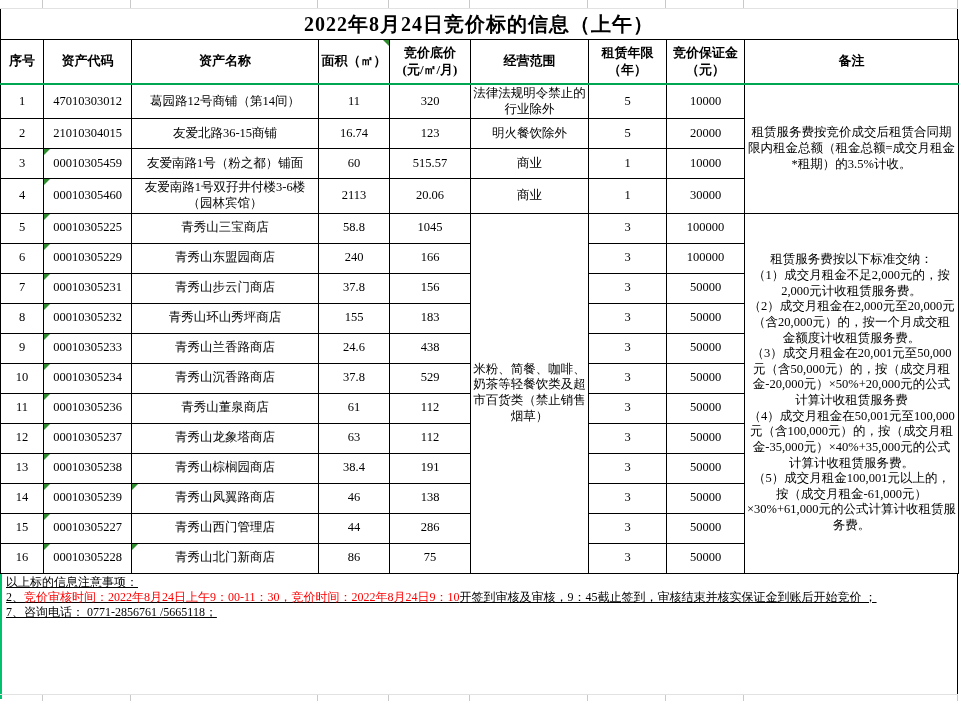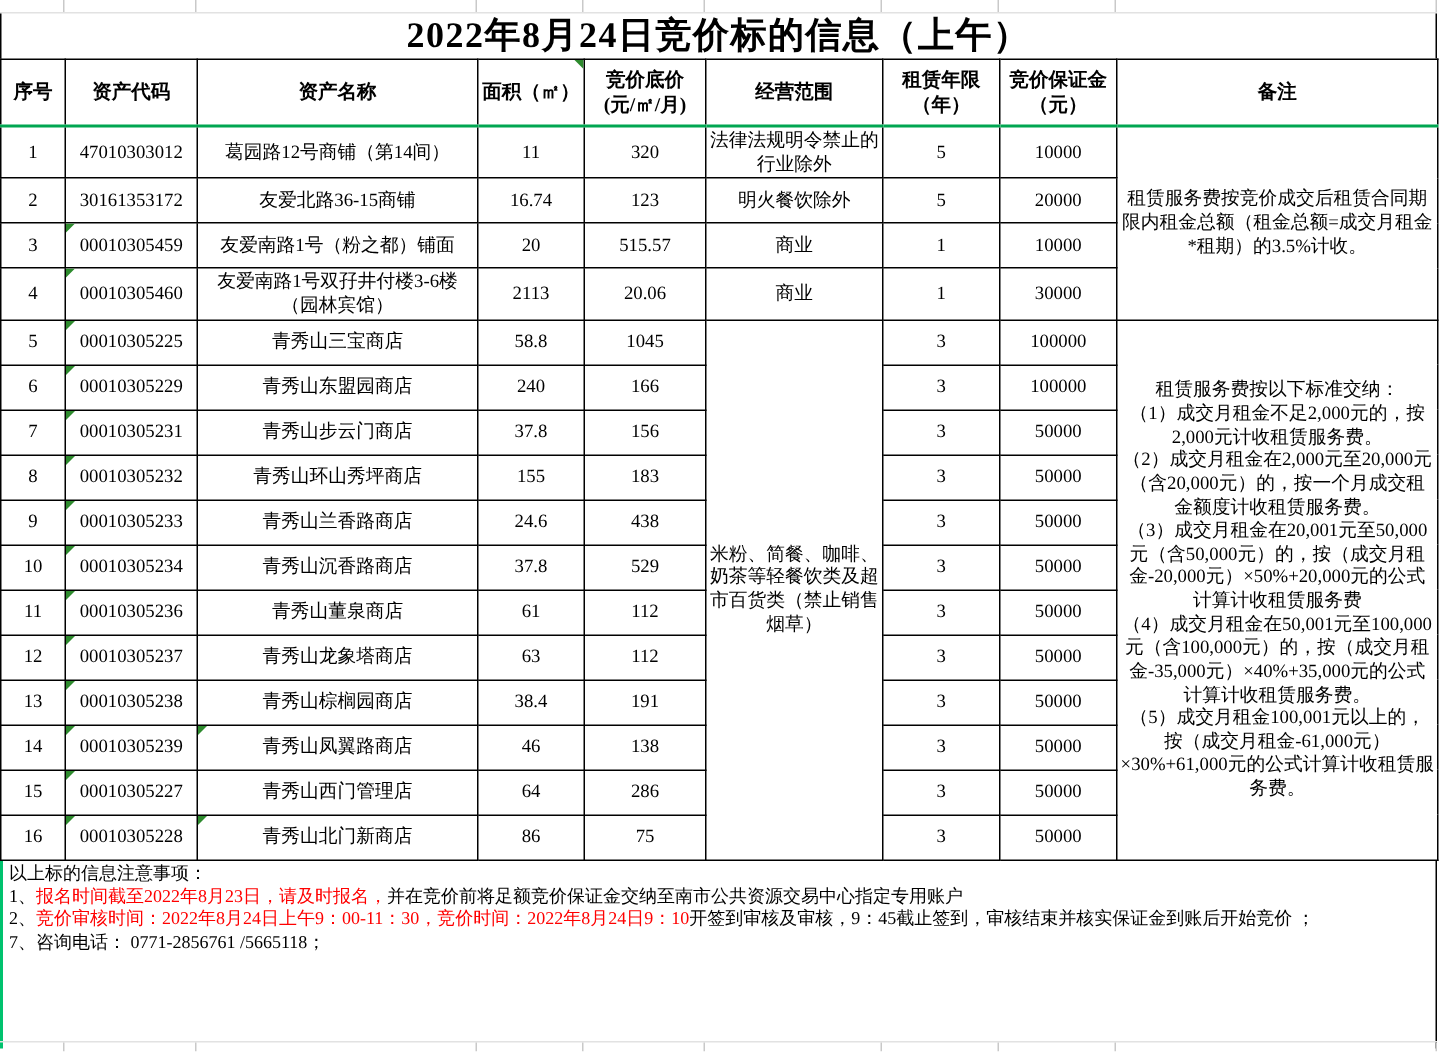--- a/index.html
+++ b/index.html
@@ -9,21 +9,21 @@
     overflow:hidden;position:relative;
   }
   
   .grid-strip{display:flex;width:958px;}
   .grid-strip.top{height:8px;border-bottom:1px solid #e2e2e2;}
   .grid-strip.bottom{height:6px;border-top:1px solid #e2e2e2;position:absolute;bottom:0;left:0;}
   .grid-strip div{border-right:1px solid #c9c9c9;height:100%;}
 
   .title-cell{
     width:956px;height:30px;line-height:30px;text-align:center;
-    font-size:24px;font-weight:bold;letter-spacing:1px;
+    font-size:20px;font-weight:bold;letter-spacing:1px;
     border-left:1px solid #000;border-right:1px solid #000;
   }
 
   table.bid{border-collapse:collapse;table-layout:fixed;width:958px;}
   table.bid th,table.bid td{
     border:1px solid #000;position:relative;overflow:hidden;
     text-align:center;vertical-align:middle;padding:1px 2px;
   }
   table.bid th{
     height:41px;font-size:13px;font-weight:bold;white-space:pre-line;line-height:1.25;
@@ -38,21 +38,21 @@
     white-space:pre-line;padding:2px 3px;vertical-align:middle;
   }
   .tri{
     position:absolute;top:0;left:0;width:0;height:0;
     border-top:6px solid #2E8B2E;border-right:6px solid transparent;
   }
   .tri.right{left:auto;right:0;border-right:none;border-left:6px solid transparent;}
 
   .notes{
     width:951px;height:124px;border-left:2px solid #00C26E;border-right:1px solid #000;
-    padding:1px 0 0 4px;font-size:12px;line-height:15.4px;
+    padding:1px 0 0 4px;font-size:12px;line-height:15.4px;text-decoration:underline;
   }
   .notes .red{color:#FF0000;}
 </style>
 </head>
 <body>
 
 <div class="grid-strip top" id="topStrip">
     <div style="width: 42px;"></div>
     <div style="width: 87px;"></div>
     <div style="width: 186px;"></div>
@@ -101,33 +101,33 @@
         <td><span>葛园路12号商铺（第14间）</span></td>
         <td><span>11</span></td>
         <td><span>320</span></td>
         <td class="scope"><span>法律法规明令禁止的行业除外</span></td>
         <td><span>5</span></td>
         <td><span>10000</span></td>
         <td class="remark1" rowspan="4"><span>租赁服务费按竞价成交后租赁合同期限内租金总额（租金总额=成交月租金*租期）的3.5%计收。</span></td>
       </tr>
       <tr style="height: 30px;">
         <td><span>2</span></td>
-        <td><span>30161353172</span></td>
+        <td><span>21010304015</span></td>
         <td><span>友爱北路36-15商铺</span></td>
         <td><span>16.74</span></td>
         <td><span>123</span></td>
         <td class="scope"><span>明火餐饮除外</span></td>
         <td><span>5</span></td>
         <td><span>20000</span></td>
       </tr>
       <tr style="height: 30px;">
         <td><span>3</span></td>
         <td><span class="tri"></span><span>00010305459</span></td>
         <td><span>友爱南路1号（粉之都）铺面</span></td>
-        <td><span>20</span></td>
+        <td><span>60</span></td>
         <td><span>515.57</span></td>
         <td class="scope"><span>商业</span></td>
         <td><span>1</span></td>
         <td><span>10000</span></td>
       </tr>
       <tr style="height: 33px;">
         <td><span>4</span></td>
         <td><span class="tri"></span><span>00010305460</span></td>
         <td><span>友爱南路1号双孖井付楼3-6楼（园林宾馆）</span></td>
         <td><span>2113</span></td>
@@ -230,40 +230,39 @@
         <td><span class="tri"></span><span>青秀山凤翼路商店</span></td>
         <td><span>46</span></td>
         <td><span>138</span></td>
         <td><span>3</span></td>
         <td><span>50000</span></td>
       </tr>
       <tr style="height: 30px;">
         <td><span>15</span></td>
         <td><span class="tri"></span><span>00010305227</span></td>
         <td><span>青秀山西门管理店</span></td>
-        <td><span>64</span></td>
+        <td><span>44</span></td>
         <td><span>286</span></td>
         <td><span>3</span></td>
         <td><span>50000</span></td>
       </tr>
       <tr style="height: 30px;">
         <td><span>16</span></td>
         <td><span class="tri"></span><span>00010305228</span></td>
         <td><span class="tri"></span><span>青秀山北门新商店</span></td>
         <td><span>86</span></td>
         <td><span>75</span></td>
         <td><span>3</span></td>
         <td><span>50000</span></td>
       </tr>
     </tbody>
 </table>
 
 <div class="notes">
   <div>以上标的信息注意事项：</div>
-  <div><span>1、</span><span class="red">报名时间截至2022年8月23日，请及时报名，</span><span>并在竞价前将足额竞价保证金交纳至南市公共资源交易中心指定专用账户</span></div>
   <div><span>2、</span><span class="red">竞价审核时间：2022年8月24日上午9：00-11：30，竞价时间：2022年8月24日9：10</span><span>开签到审核及审核，9：45截止签到，审核结束并核实保证金到账后开始竞价 ；</span></div>
   <div>7、咨询电话： 0771-2856761 /5665118；</div>
 </div>
 
 <div class="grid-strip bottom" id="bottomStrip">
     <div style="width: 42px;"></div>
     <div style="width: 87px;"></div>
     <div style="width: 186px;"></div>
     <div style="width: 70px;"></div>
     <div style="width: 80px;"></div>

